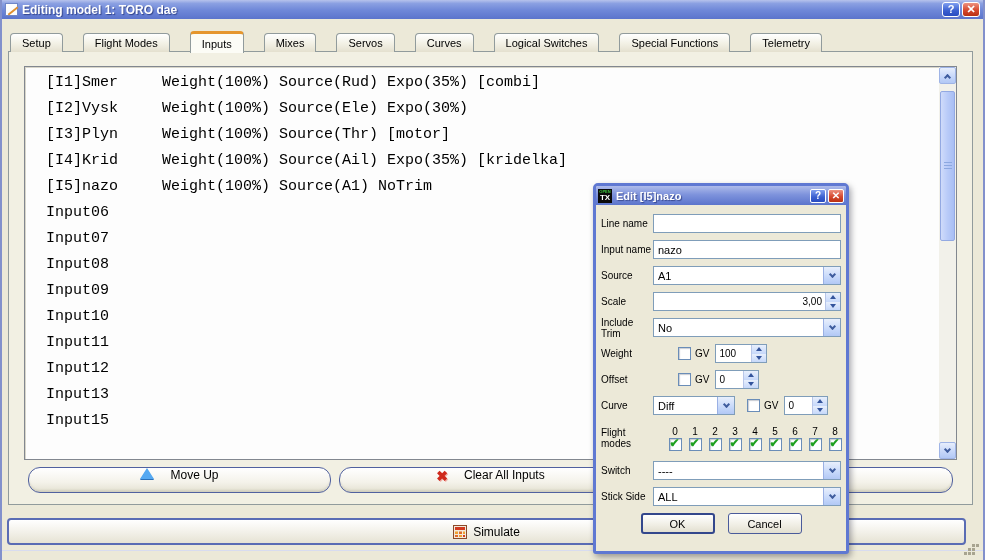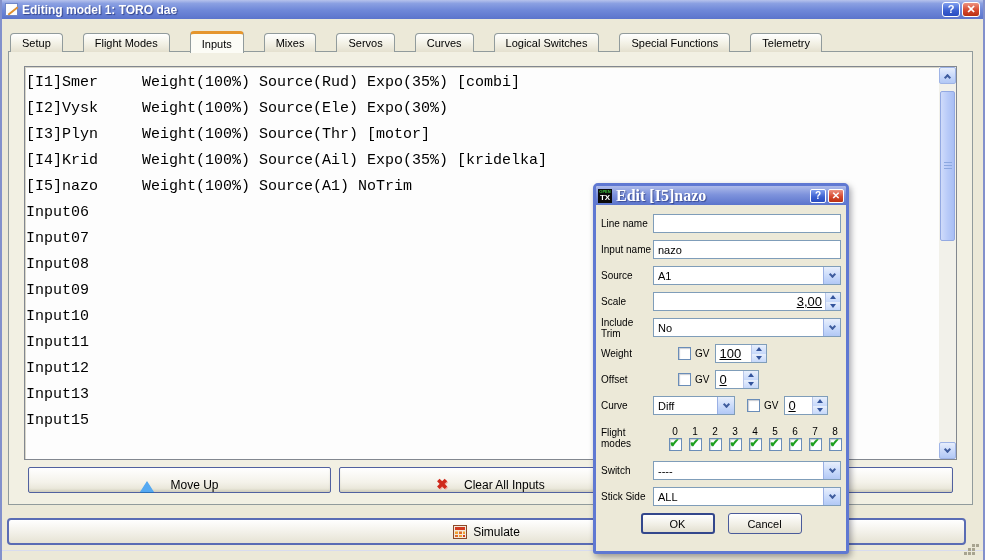--- a/index.html
+++ b/index.html
@@ -32,21 +32,21 @@
   .tab.active { height:22px; line-height:20px; background:#fcfcf6;
     border-top:3px solid #e5962d; position:relative; top:1px; z-index:3; }
 
   
   .pane { position:absolute; left:6px; top:51px; width:965px; height:454px;
     border:1px solid #919b9c; background:#f2f0e3; }
   .listbox { position:absolute; left:15px; top:14px; width:933px; height:394px;
     background:#fdfdfd; border:1px solid #82878f;
     box-shadow:inset 1px 1px 0 #d8d6ca; overflow:hidden; }
   .list-rows { position:absolute; left:0; top:3px; right:17px; }
-  .list-row { display:flex; height:26px; line-height:26px; padding-left:1px;
+  .list-row { display:flex; height:26px; line-height:26px; padding-left:21px;
     font-family:"Liberation Mono", monospace; font-size:15px; white-space:pre; cursor:default; }
   .list-row .li-name { width:116px; flex:0 0 auto; }
 
   
   .sbar { position:absolute; top:0; right:0; bottom:0; width:17px; background:#f2f1ea; }
   .sbtn { position:absolute; left:0; width:17px; height:17px;
     background:linear-gradient(180deg,#e7eefc,#c5d6f9 60%,#b2c8f5);
     border:1px solid #9fb4e6; border-radius:2px;
     display:flex; align-items:center; justify-content:center; cursor:pointer; }
   .sbtn.up { top:0; } .sbtn.down { bottom:0; }
@@ -54,24 +54,24 @@
   .chev.cu { transform:rotate(-135deg); margin-top:3px; }
   .chev.cd { transform:rotate(45deg); margin-top:-2px; }
   .sthumb { position:absolute; left:1px; top:24px; width:15px; height:150px;
     background:linear-gradient(90deg,#cfdbfa,#b9cbf8 50%,#a8bef4);
     border:1px solid #93a9e2; border-radius:2px; cursor:grab; }
   .sgrip { position:absolute; left:3px; top:70px; width:8px; height:8px;
     background:repeating-linear-gradient(180deg,#8ca8e0 0 1px,transparent 1px 3px); }
 
   
   .pane-actions { position:absolute; left:19px; top:415px; width:925px; height:26px; display:flex; gap:8px; }
-  .xp-btn { flex:1; height:26px; border:1px solid #51619f; border-radius:2px;
+  .xp-btn { flex:1; height:26px; border:1px solid #51619f; border-radius:12px;
     background:linear-gradient(180deg,#ffffff,#f4f2ea 60%,#e4e1d2);
     box-shadow:inset 0 -2px 2px rgba(120,120,100,.18);
-    display:flex; align-items:flex-end; justify-content:center; gap:16px;
+    display:flex; align-items:flex-start; justify-content:center; gap:16px;
     font-size:12px; cursor:pointer; }
   .tri-up { width:0; height:0; border-left:7px solid transparent; border-right:7px solid transparent;
     border-bottom:11px solid #55a9f2; filter:drop-shadow(0 1px 0 #2a70b8); }
   .x-icon { color:#cf291c; font-size:14px; font-weight:bold; text-shadow:1px 1px 0 #f0b0a8; }
 
   
   .simulate-btn { position:absolute; left:5px; top:518px; width:959px; height:27px;
     border:2px solid #5a6cb4; border-radius:4px;
     background:linear-gradient(180deg,#ffffff,#f2f0e8 55%,#e6e3d4);
     display:flex; align-items:center; justify-content:center; gap:6px; font-size:12px; cursor:pointer; z-index:1; }
@@ -85,41 +85,41 @@
   
   .dialog { position:absolute; left:593px; top:183px; width:256px; height:371px;
     border:3px solid #5f78d2; border-radius:5px 5px 3px 3px;
     background:#ece9d8; z-index:10; box-shadow:2px 3px 6px rgba(0,0,20,.35); }
   .dlg-titlebar { height:19px; background:linear-gradient(180deg,#aebbea 0%,#7e93dc 45%,#5b74cc 100%);
     display:flex; align-items:center; padding:0 2px; border-radius:2px 2px 0 0; }
   .otx-logo { width:14px; height:14px; background:#0a0a0a; margin-right:4px; flex:0 0 auto;
     display:flex; flex-direction:column; align-items:center; justify-content:center; line-height:1; }
   .otx-logo .t { font-size:4px; color:#3cc43c; font-weight:bold; letter-spacing:0; }
   .otx-logo .b { font-size:8px; color:#fff; font-weight:bold; }
-  .dlg-title { color:#fff; font-weight:bold; font-size:16px; flex:1;
-    text-shadow:1px 1px 1px rgba(10,20,80,.5); white-space:nowrap;font-family:Liberation Serif, serif; }
+  .dlg-title { color:#fff; font-weight:bold; font-size:11px; flex:1;
+    text-shadow:1px 1px 1px rgba(10,20,80,.5); white-space:nowrap; }
   .dlg-btn { width:16px; height:14px; margin-left:2px; border:1px solid #fff; border-radius:2px;
     color:#fff; font-weight:bold; font-size:10px; line-height:12px; text-align:center;
     background:linear-gradient(180deg,#7f9ef0,#3a5ecf 60%,#2a4cc0); cursor:pointer; }
   .dlg-btn.close { background:linear-gradient(180deg,#ee9280,#d6492f 55%,#b93012); }
 
   .dlg-body { padding:9px 5px 4px 5px; }
   .drow { display:flex; align-items:center; height:19px; margin-bottom:7px; }
   .drow .dlabel { width:52px; flex:0 0 auto; font-size:10px; }
   .dfield { flex:1; display:flex; align-items:center; }
 
   .txt { flex:1; height:19px; border:1px solid #7f9db9; background:#fff; font-size:11px;
     font-family:"Liberation Sans", sans-serif; padding:0 4px; }
   .combo { flex:1; height:19px; border:1px solid #7f9db9; background:#fff;
     display:flex; align-items:center; cursor:pointer; }
   .combo .cval { flex:1; padding:0 4px; font-size:11px; white-space:nowrap; overflow:hidden; }
   .combo .cbtn { width:17px; height:17px; background:linear-gradient(180deg,#e8effc,#c6d8fa 60%,#b2c8f5);
     border-left:1px solid #9ab0e4; display:flex; align-items:center; justify-content:center; }
   .spin { height:19px; border:1px solid #7f9db9; background:#fff; display:flex; align-items:stretch; }
-  .spin .sval { flex:1; padding:4px 3px; font-size:13px; display:flex; align-items:center;text-decoration:underline; }
+  .spin .sval { flex:1; padding:4px 3px; font-size:10px; display:flex; align-items:center; }
   .spin .sval.right { justify-content:flex-end; }
   .spin .sbtns { width:15px; display:flex; flex-direction:column; border-left:1px solid #b8c6e8; }
   .spin .sb { flex:1; background:linear-gradient(180deg,#e8effc,#c6d8fa);
     display:flex; align-items:center; justify-content:center; cursor:pointer; }
   .tri-u { width:0; height:0; border-left:3px solid transparent; border-right:3px solid transparent;
     border-bottom:4px solid #33549c; }
   .tri-d { width:0; height:0; border-left:3px solid transparent; border-right:3px solid transparent;
     border-top:4px solid #33549c; }
   .cb { width:13px; height:13px; border:1px solid #6a8db8; background:#fff; flex:0 0 auto;
     position:relative; cursor:pointer; box-shadow:inset 1px 1px 1px rgba(100,110,130,.35); }

